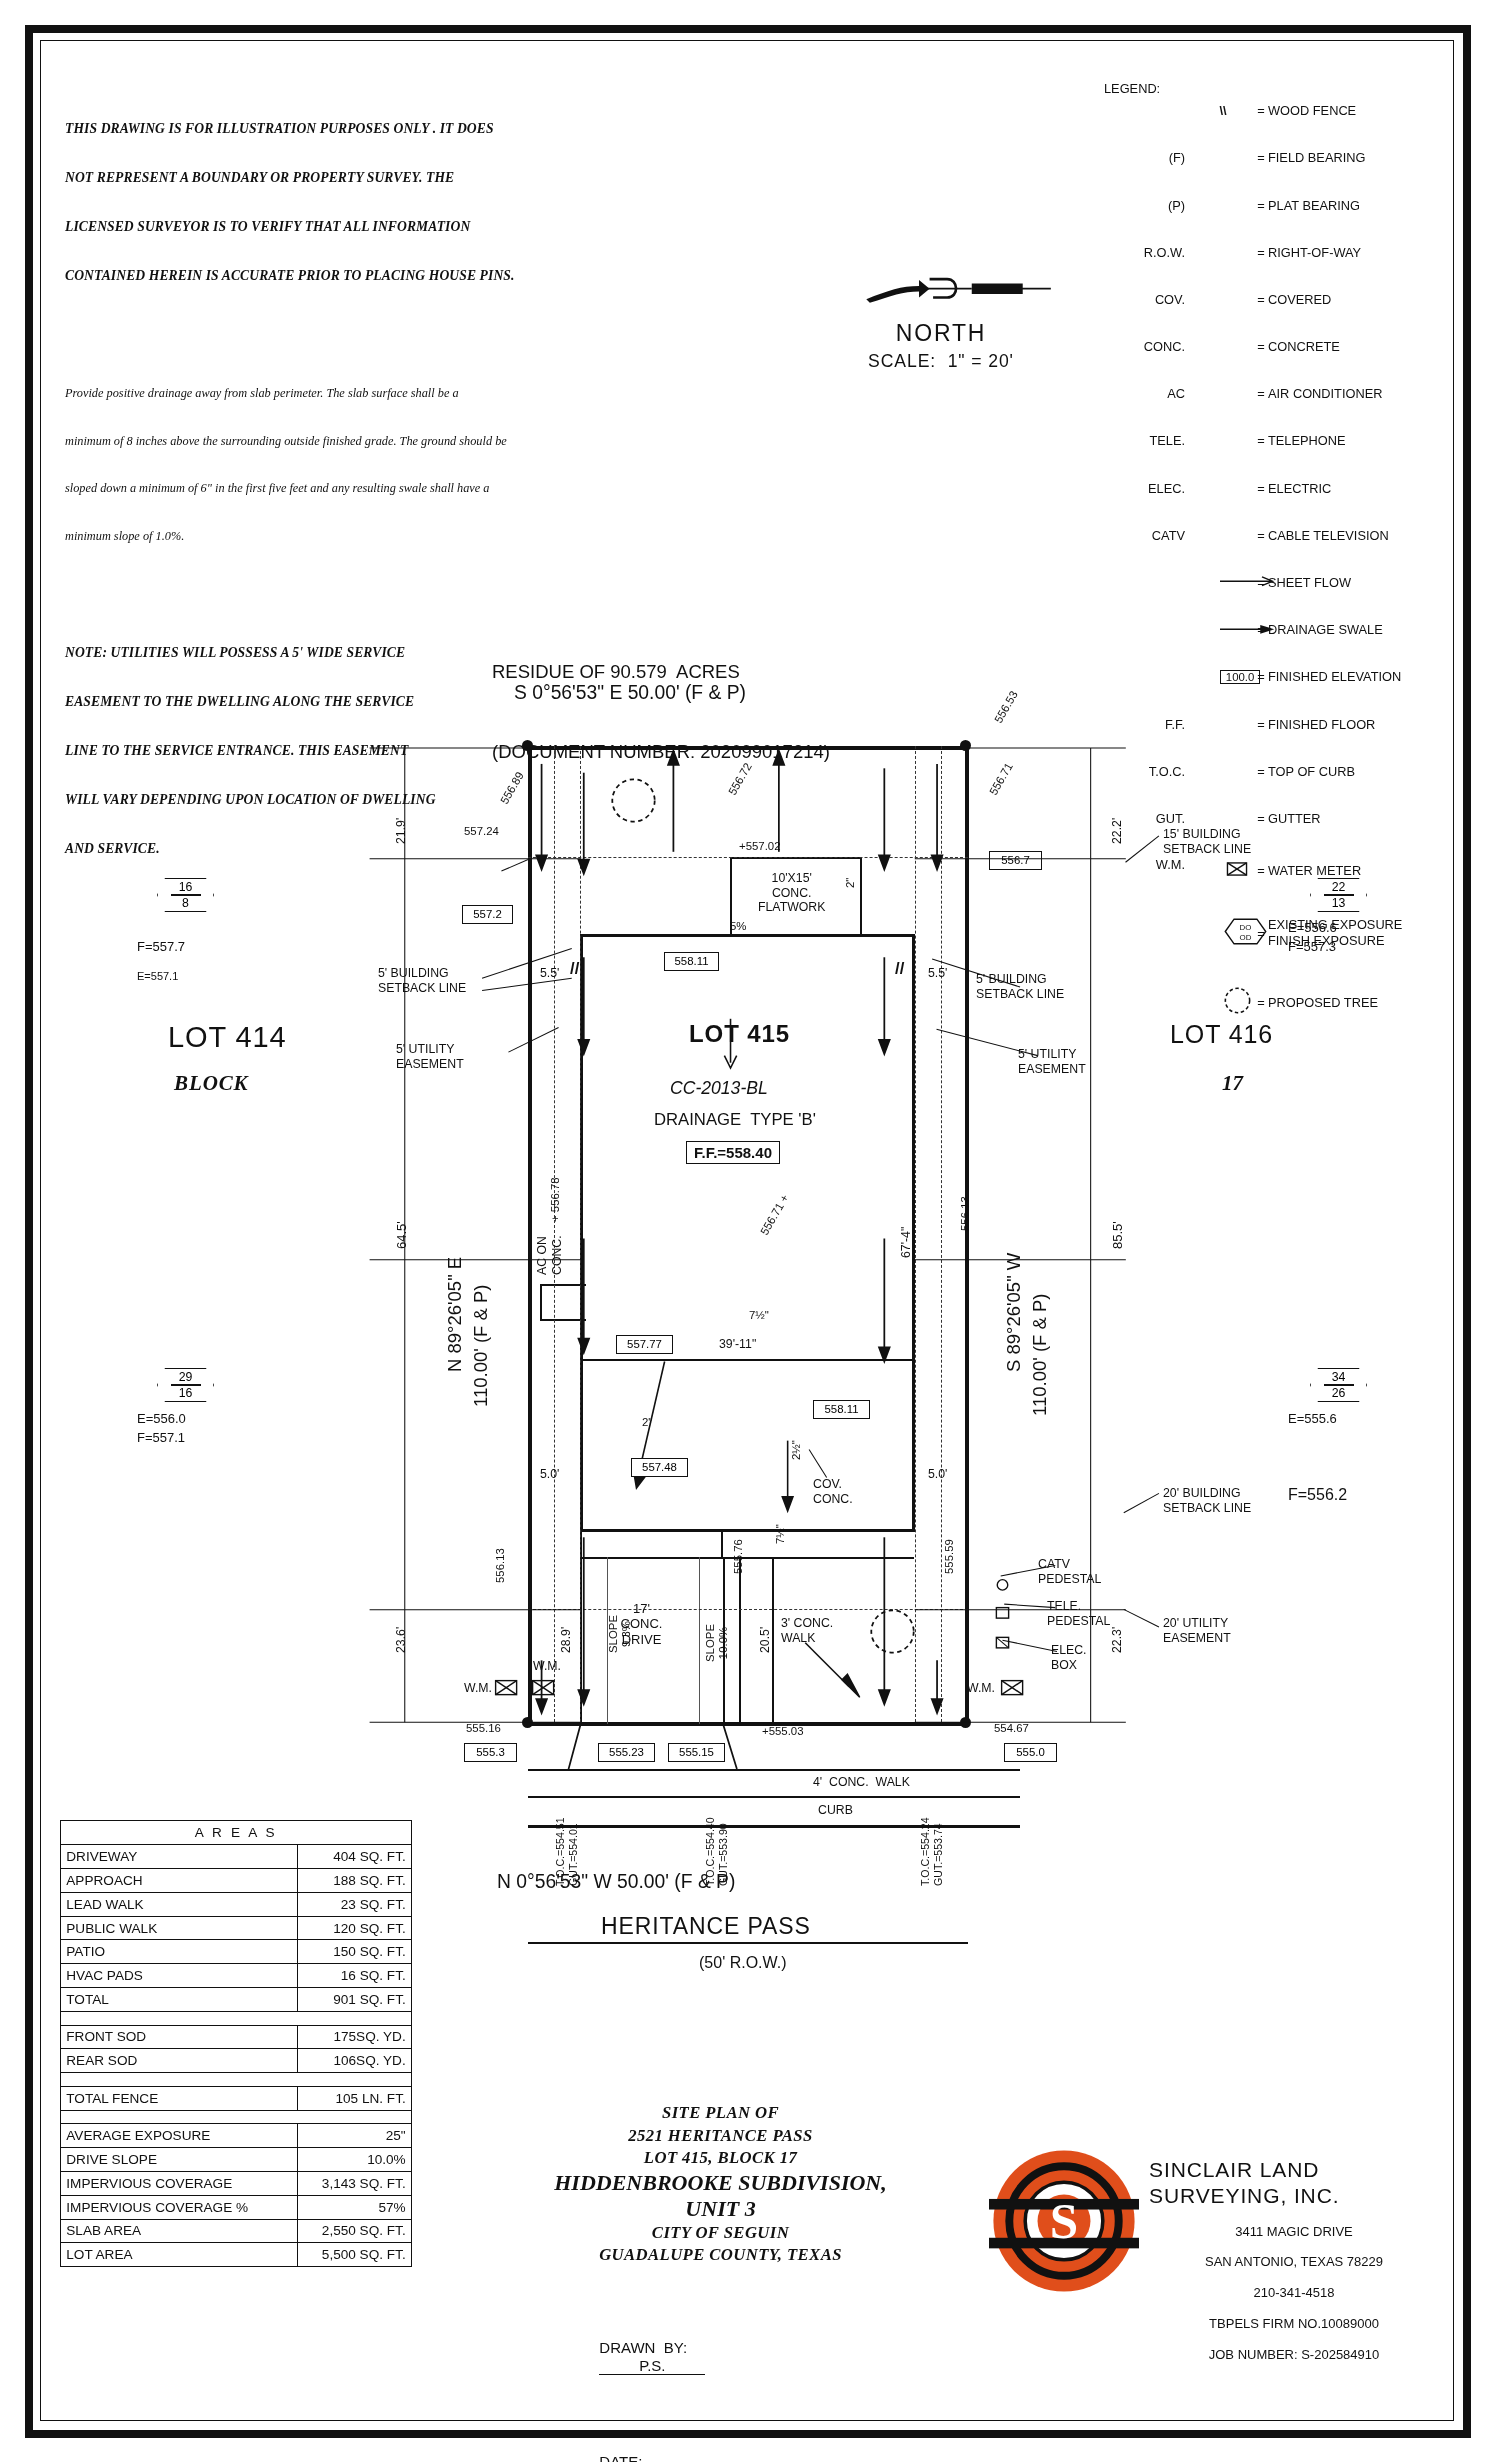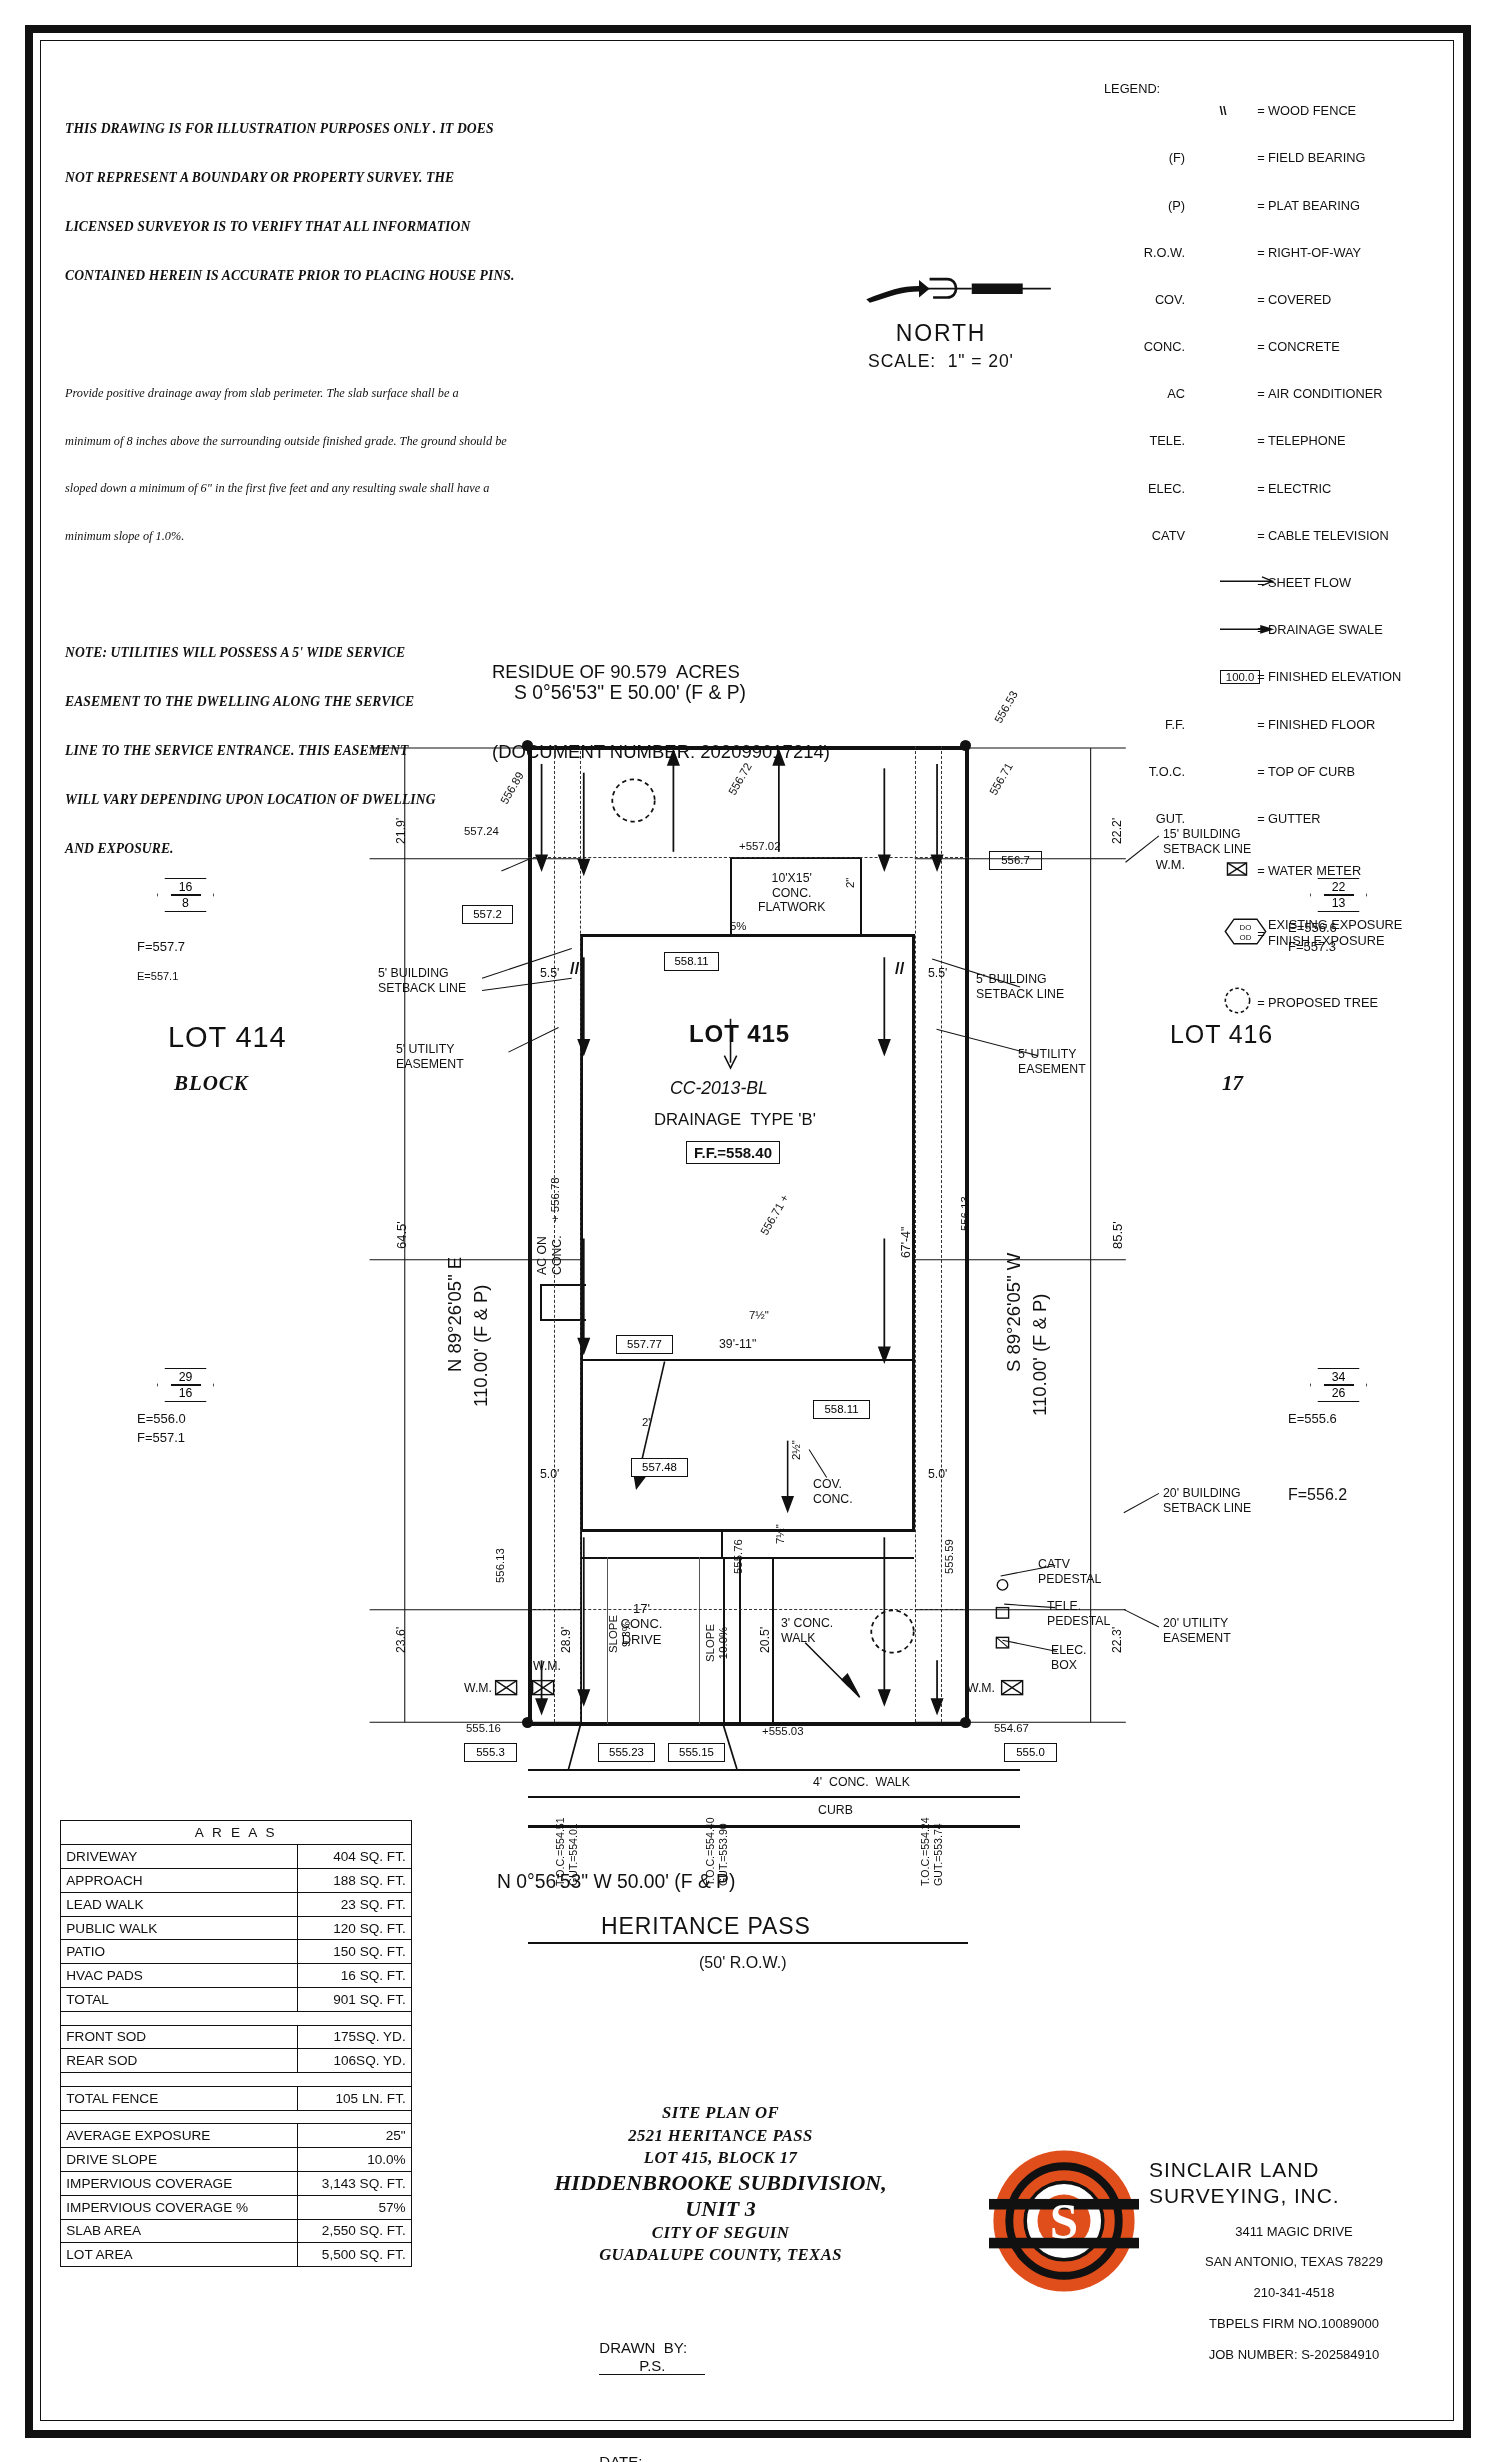--- a/index.html
+++ b/index.html
@@ -95,21 +95,21 @@
       <div class="small">Provide positive drainage away from slab perimeter. The slab surface shall be a</div>
       <div class="small">minimum of 8 inches above the surrounding outside finished grade. The ground should be</div>
       <div class="small">sloped down a minimum of 6" in the first five feet and any resulting swale shall have a</div>
       <div class="small">minimum slope of 1.0%.</div>
     </div>
     <div class="b ital" style="margin-top:2.6px">
       <div class="l">NOTE: UTILITIES WILL POSSESS A 5' WIDE SERVICE</div>
       <div class="l">EASEMENT TO THE DWELLING ALONG THE SERVICE</div>
       <div class="l">LINE TO THE SERVICE ENTRANCE. THIS EASEMENT</div>
       <div class="l">WILL VARY DEPENDING UPON LOCATION OF DWELLING</div>
-      <div class="l">AND EXPOSURE.</div>
+      <div class="l">AND SERVICE.</div>
     </div>
   </div>
 
   <div class="abs txt sans" id="legend-title">LEGEND:</div>
   <div class="abs txt sans" id="legend">
     <div class="row">
       <div class="lab"></div>
       <div class="sym b">\\</div>
       <div class="eq">=</div>
       <div class="desc">WOOD FENCE</div>

